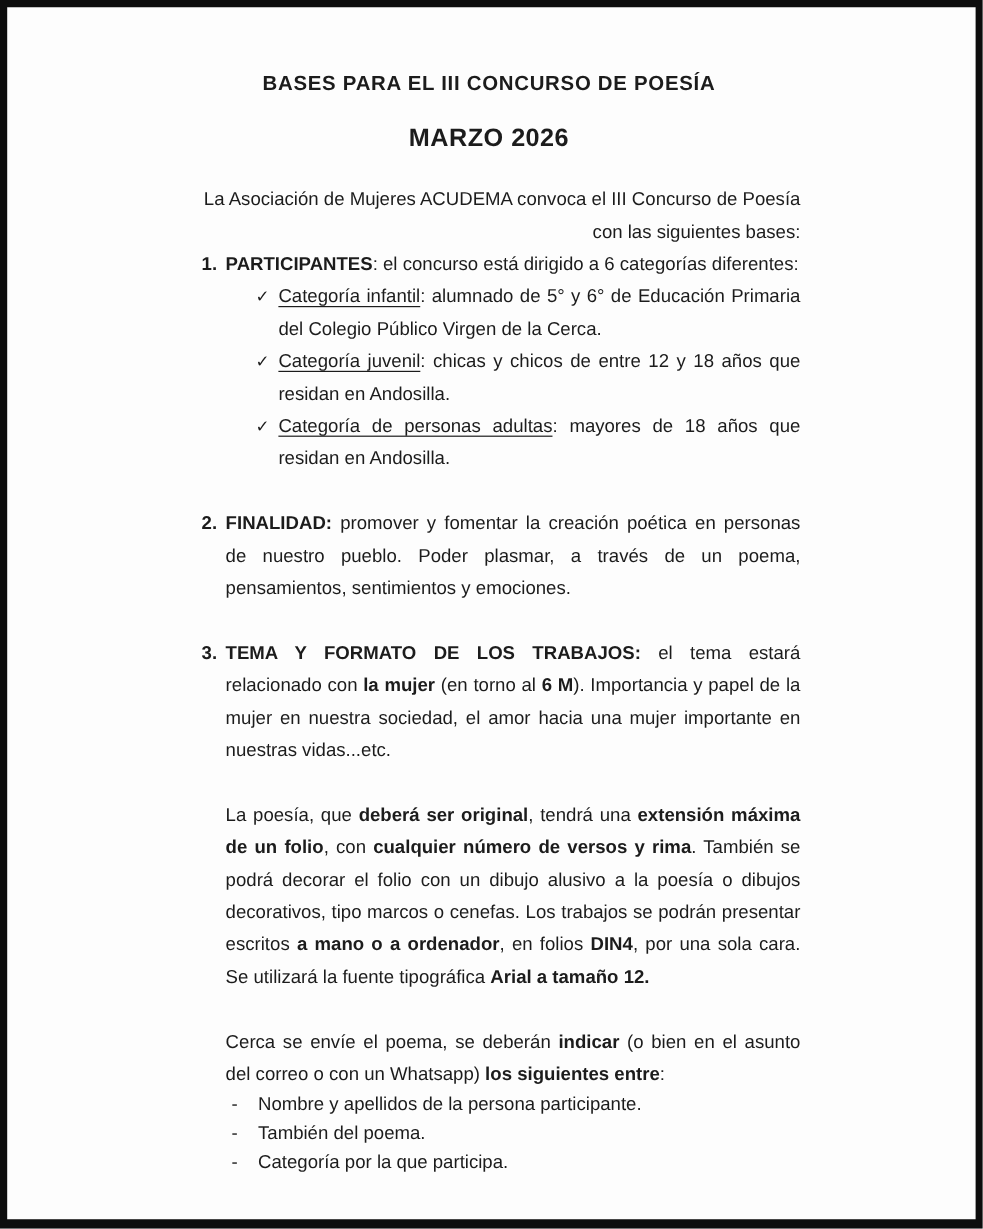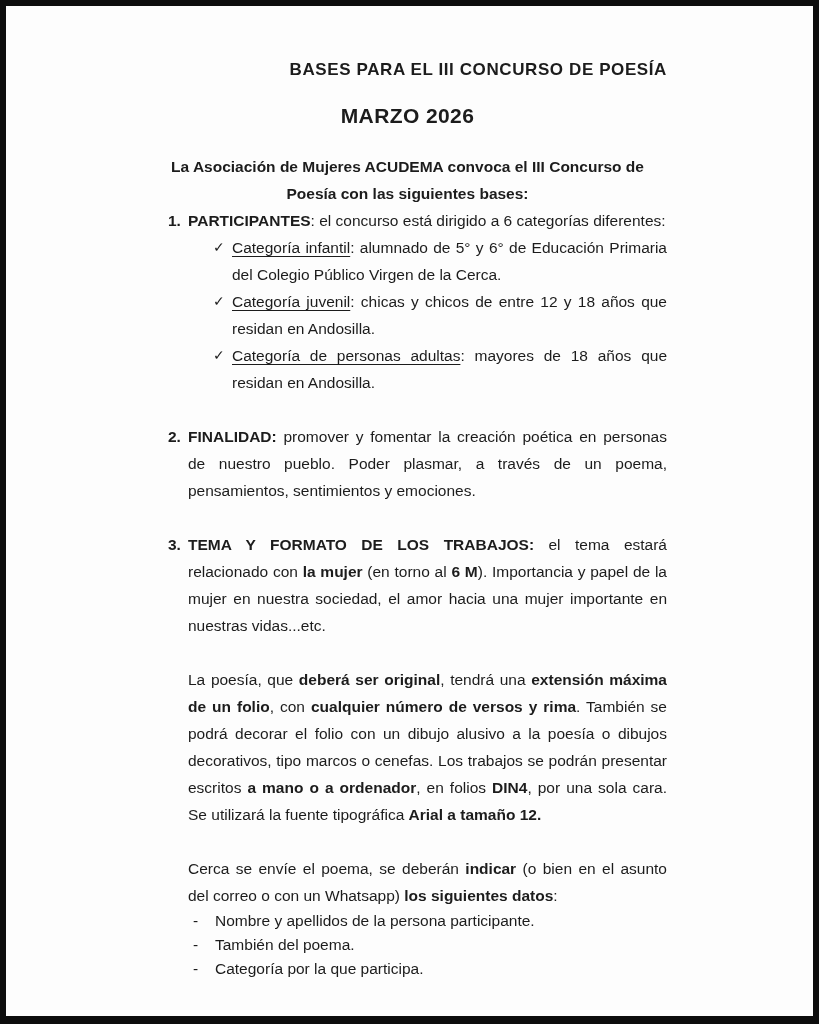--- a/index.html
+++ b/index.html
@@ -12,30 +12,30 @@
   .doc {
     width: 819px; height: 1024px;
     box-sizing: border-box;
     border: 6px solid var(--frame, #0d0d0d);
     border-bottom-width: 8px;
     background: var(--page_bg, #fdfdfd);
     overflow: hidden;
   }
   .content { padding: 54px 146px 0 142px; }
   .title {
-    font-size: 17px; font-weight: bold; text-align: right;
+    font-size: 17px; font-weight: bold; text-align: center;
     letter-spacing: 0.6px; margin: 0;
   }
   .subtitle {
     font-size: 21px; font-weight: bold; text-align: center;
     letter-spacing: 0.4px; margin: 24px 0 0 0;
   }
   .blocks { margin-top: 25px; font-size: 15.5px; line-height: 27px; }
   .block { text-align: justify; }
-  .block.left { text-align: center; font-weight: bold; }
+  .block.left { text-align: right; }
   .b { font-weight: bold; }
   .u { text-decoration: underline; text-underline-offset: 3px; }
   .numbered { display: flex; margin-left: 20px; }
   .numbered .marker { flex: 0 0 20px; font-weight: bold; }
   .check { display: flex; margin-left: 65px; }
   .check .marker { flex: 0 0 19px; font-size: 14px; }
   .dash { display: flex; margin-left: 40px; text-align: left; line-height: 24px; }
   .dash .marker { flex: 0 0 22px; padding-left: 5px; }
   .paragraph.ind { margin-left: 40px; }
   .txt { flex: 1; }
@@ -72,21 +72,21 @@
           <span class="txt"><span class="b">FINALIDAD:</span><span> promover y fomentar la creación poética en personas de nuestro pueblo. Poder plasmar, a través de un poema, pensamientos, sentimientos y emociones.</span></span>
         </div>
         <div class="spacer"></div>
         <div class="block numbered">
           <span class="marker">3.</span>
           <span class="txt"><span class="b">TEMA Y FORMATO DE LOS TRABAJOS:</span><span> el tema estará relacionado con </span><span class="b">la mujer</span><span> (en torno al </span><span class="b">6 M</span><span>). Importancia y papel de la mujer en nuestra sociedad, el amor hacia una mujer importante en nuestras vidas...etc.</span></span>
         </div>
         <div class="spacer"></div>
         <div class="block paragraph ind"><span class="txt"><span>La poesía, que </span><span class="b">deberá ser original</span><span>, tendrá una </span><span class="b">extensión máxima de un folio</span><span>, con </span><span class="b">cualquier número de versos y rima</span><span>. También se podrá decorar el folio con un dibujo alusivo a la poesía o dibujos decorativos, tipo marcos o cenefas. Los trabajos se podrán presentar escritos </span><span class="b">a mano o a ordenador</span><span>, en folios </span><span class="b">DIN4</span><span>, por una sola cara. Se utilizará la fuente tipográfica </span><span class="b">Arial a tamaño 12.</span></span></div>
         <div class="spacer"></div>
-        <div class="block paragraph ind"><span class="txt"><span>Cerca se envíe el poema, se deberán </span><span class="b">indicar</span><span> (o bien en el asunto del correo o con un Whatsapp) </span><span class="b">los siguientes datos</span><span>:</span></span></div>
+        <div class="block paragraph ind"><span class="txt"><span>Cerca se envíe el poema, se deberán </span><span class="b">indicar</span><span> (o bien en el asunto del correo o con un Whatsapp) </span><span class="b">los siguientes entre</span><span>:</span></span></div>
         <div class="block dash">
           <span class="marker">-</span>
           <span class="txt"><span>Nombre y apellidos de la persona participante.</span></span>
         </div>
         <div class="block dash">
           <span class="marker">-</span>
           <span class="txt"><span>También del poema.</span></span>
         </div>
         <div class="block dash">
           <span class="marker">-</span>

